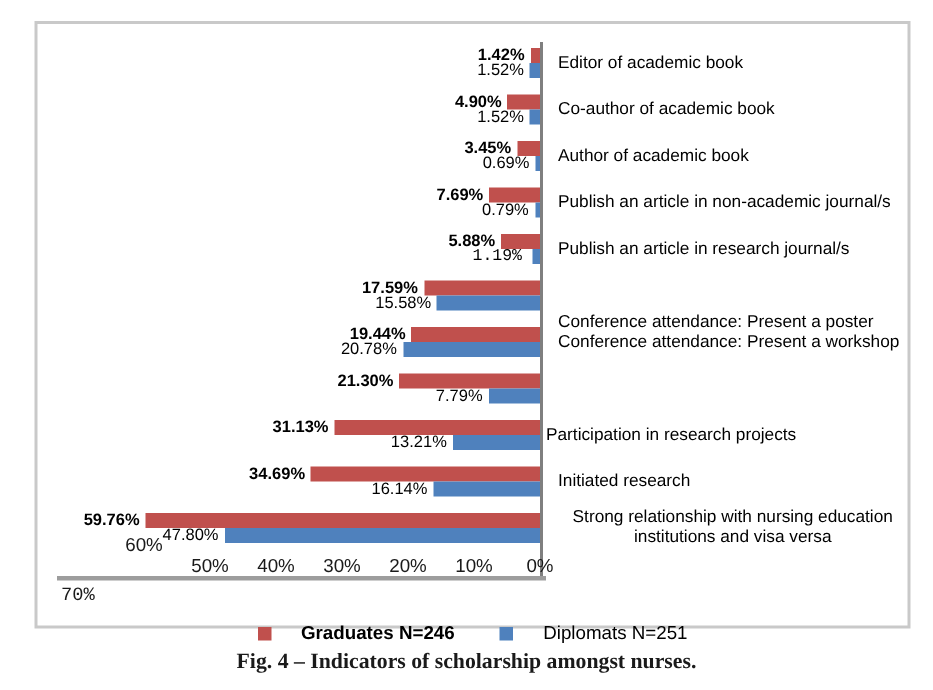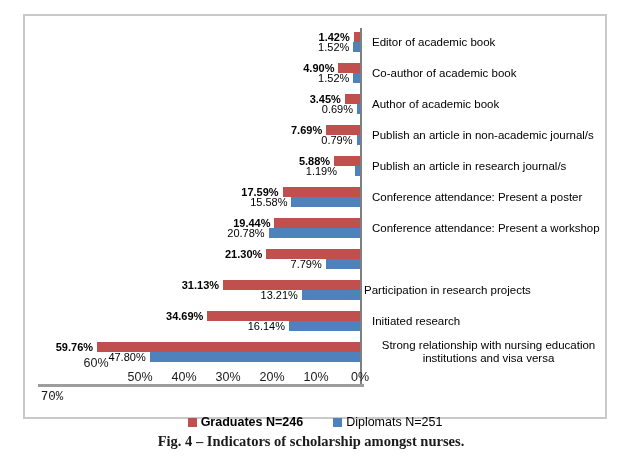--- a/index.html
+++ b/index.html
@@ -43,21 +43,21 @@
     position: absolute;
     width: 44px; text-align: center;
     font-size: 12.5px; color: #1a1a1a;
   }
   #legend {
     position: absolute;
     left: 0; top: 384px; width: 580px; height: 16px;
     display: flex; justify-content: center; align-items: center;
     gap: 30px;
   }
-  .legend-item { display: flex; align-items: center; gap: 4px; margin-top: 28px; }
+  .legend-item { display: flex; align-items: center; gap: 20px; margin-top: 28px; }
   .legend-swatch { width: 9px; height: 9px; display: inline-block; }
   .legend-text { font-size: 12.5px; color: #000; }
   .legend-text.g { font-weight: bold; }
   #figure-caption {
     position: absolute;
     left: 0; top: 433px; width: 622px;
     text-align: center;
     font-family: "Liberation Serif", serif;
     font-weight: bold;
     font-size: 14.5px;
@@ -105,29 +105,29 @@
         <div class="bar" style="left: 301.164px; top: 109px; width: 33.836px; background: rgb(192, 80, 77);"></div>
         <div class="bar" style="left: 331.524px; top: 119px; width: 3.476px; background: rgb(79, 129, 189);"></div>
         <div class="dlabel g" style="right: 282.836px; top: 108px;">7.69%</div>
         <div class="dlabel" style="right: 252.476px; top: 118px;">0.79%</div>
         <div class="cat-wrap" style="left: 347px; top: 109px; width: 233px;">
           <span class="cat-label">Publish an article in non-academic journal/s</span>
         </div>
         <div class="bar" style="left: 309.128px; top: 140px; width: 25.872px; background: rgb(192, 80, 77);"></div>
         <div class="bar" style="left: 329.764px; top: 150px; width: 5.236px; background: rgb(79, 129, 189);"></div>
         <div class="dlabel g" style="right: 274.872px; top: 139px;">5.88%</div>
-        <div class="dlabel" style="right: 268px; top: 149px;">1.19%</div>
+        <div class="dlabel" style="right: 257px; top: 149px; font-family: Liberation Mono, monospace;">1.19%</div>
         <div class="cat-wrap" style="left: 347px; top: 140px; width: 233px;">
           <span class="cat-label">Publish an article in research journal/s</span>
         </div>
         <div class="bar" style="left: 257.604px; top: 171px; width: 77.396px; background: rgb(192, 80, 77);"></div>
         <div class="bar" style="left: 266.448px; top: 181px; width: 68.552px; background: rgb(79, 129, 189);"></div>
         <div class="dlabel g" style="right: 326.396px; top: 170px;">17.59%</div>
         <div class="dlabel" style="right: 317.552px; top: 180px;">15.58%</div>
-        <div class="cat-wrap" style="left: 347px; top: 171px; width: 233px;">
+        <div class="cat-wrap" style="left: 347px; top: 189px; width: 233px;">
           <span class="cat-label">Conference attendance:  Present a poster</span>
         </div>
         <div class="bar" style="left: 249.464px; top: 202px; width: 85.536px; background: rgb(192, 80, 77);"></div>
         <div class="bar" style="left: 243.568px; top: 212px; width: 91.432px; background: rgb(79, 129, 189);"></div>
         <div class="dlabel g" style="right: 334.536px; top: 201px;">19.44%</div>
         <div class="dlabel" style="right: 340.432px; top: 211px;">20.78%</div>
         <div class="cat-wrap" style="left: 347px; top: 202px; width: 233px;">
           <span class="cat-label">Conference attendance: Present a workshop</span>
         </div>
         <div class="bar" style="left: 241.28px; top: 233px; width: 93.72px; background: rgb(192, 80, 77);"></div>

